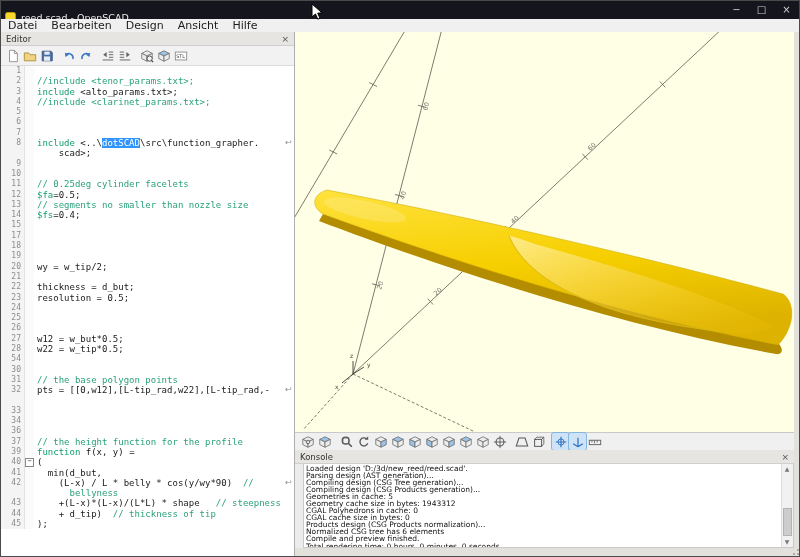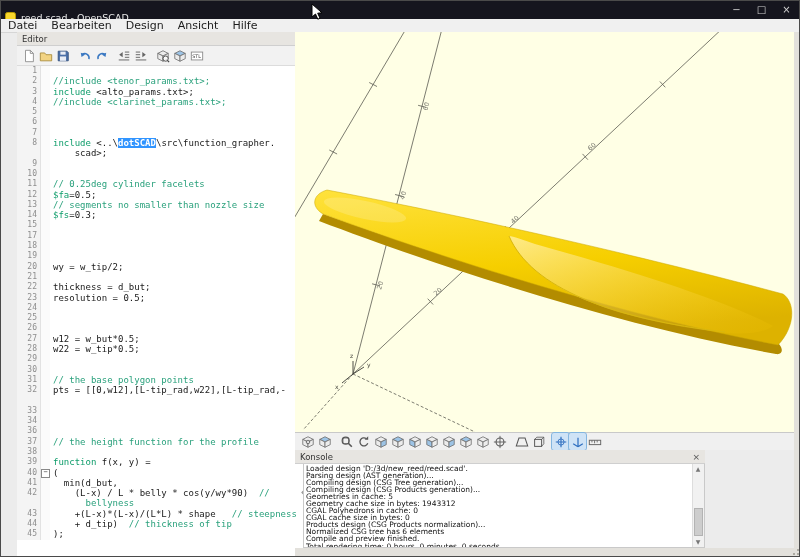--- a/index.html
+++ b/index.html
@@ -9,48 +9,48 @@
   .titlebar{position:absolute;left:0;top:0;right:0;height:32px;background:#15151e;color:#e8e8e8;
             display:flex;align-items:center;font-size:9.5px;}
   .app-icon{margin:0 5px 0 4px;display:flex;}
   .win-controls{position:absolute;right:0;top:0;height:18px;display:flex;}
   .win-btn{width:25px;text-align:center;line-height:17px;font-size:10px;color:#cfcfcf;cursor:default;}
   
   .menubar{position:absolute;left:0;top:18px;right:0;height:13px;background:#f0f0f0;
            border-bottom:1px solid #d6d6d6;display:flex;font-size:11px;color:#1c1c1c;}
   .menu-item{padding:0 7px;line-height:13px;}
   
-  .editor-panel{position:absolute;left:16px;top:31px;width:293px;bottom:0;background:#fff;
+  .editor-panel{position:absolute;left:0;top:31px;width:293px;bottom:0;background:#fff;
                 border-right:1px solid #aeaeae;display:flex;flex-direction:column;}
   .panel-header{height:13px;background:#e7e5e1;border-bottom:1px solid #cfcfcf;font-size:8.5px;
                 color:#333;display:flex;align-items:center;padding:0 5px;flex:none;}
   .panel-close{margin-left:auto;color:#555;font-size:9px;line-height:12px;}
   .editor-toolbar{height:19px;background:#f2f2f2;border-bottom:1px solid #dcdcdc;display:flex;
                   align-items:center;padding:0 3px;flex:none;}
   .tb-icon{width:17px;height:17px;display:flex;align-items:center;justify-content:center;border-radius:2px;}
   .tb-icon.gap{margin-left:5px;}
   .tb-icon.active{background:#cfe3f6;outline:1px solid #84b6e0;}
   
   .code{flex:1;overflow:hidden;font-family:"DejaVu Sans Mono",monospace;font-size:9px;line-height:10.3px;}
   .row{display:flex;height:10.3px;white-space:pre;position:relative;}
   .gut{width:20px;flex:none;text-align:right;padding-right:3px;color:#8d8d8d;background:#f4f4f4;
        font-size:8px;border-right:1px solid #e2e2e2;}
   .fold{width:9px;flex:none;background:#fbfbfb;text-align:center;}
   .foldbox{display:inline-block;width:7px;height:7px;border:1px solid #888;background:#fff;color:#333;
            font-size:7px;line-height:5px;vertical-align:top;margin-top:1px;}
   .ct{flex:1;padding-left:3px;color:#1a1a1a;}
   .cp{color:#1a1a1a;} .cc{color:#2aa17c;} .ck{color:#0f9d6b;}
-  .cx{background:#3094ff;color:#fff;font-weight:bold;}
+  .cx{background:#3094ff;color:#fff;}
   .wm{position:absolute;right:2px;top:0;color:#8a8a8a;font-size:8px;font-family:"DejaVu Sans",sans-serif;}
   
   .viewport{position:absolute;left:294px;top:31px;width:499px;height:400px;background:#FFFFE5;overflow:hidden;}
   .vp-toolbar{position:absolute;left:294px;top:431px;width:499px;height:18px;background:#f0f0f0;
               border-top:1px solid #c9c9c9;display:flex;align-items:center;padding:0 4px;box-sizing:border-box;}
   
-  .console-panel{position:absolute;left:294px;top:449px;width:410px;height:98px;display:flex;flex-direction:column;}
+  .console-panel{position:absolute;left:294px;top:449px;width:499px;height:98px;display:flex;flex-direction:column;}
   .console-body{position:relative;flex:1;background:#fff;border:1px solid #c9c9c9;border-top:none;
                 font-size:7.5px;line-height:7.05px;color:#111;padding:1px 2px;overflow:hidden;margin-left:8px;}
   .console-line{white-space:nowrap;}
   .cscroll{position:absolute;right:0;top:0;width:11px;bottom:0;background:#f1f1f1;border-left:1px solid #ddd;}
   .cscroll .arr{position:absolute;left:0;width:10px;height:10px;font-size:6px;text-align:center;color:#777;line-height:10px;}
   .cscroll .thumb{position:absolute;left:1px;right:1px;bottom:11px;height:26px;background:#cdcdcd;border:1px solid #b3b3b3;}
   
   .right-frame{position:absolute;left:793px;top:31px;width:7px;bottom:0;background:#e3e1dc;}
   .bottom-frame{position:absolute;left:294px;top:547px;width:506px;height:10px;background:#e3e1dc;}
   .sizegrip{position:absolute;right:1px;bottom:1px;}
@@ -162,44 +162,43 @@
         <div class="row"><span class="gut">5</span><span class="fold"></span><span class="ct"></span></div>
         <div class="row"><span class="gut">6</span><span class="fold"></span><span class="ct"></span></div>
         <div class="row"><span class="gut">7</span><span class="fold"></span><span class="ct"></span></div>
         <div class="row"><span class="gut">8</span><span class="fold"></span><span class="ct"><span class="ck">include</span><span class="cp"> &lt;..\</span><span class="cx">dotSCAD</span><span class="cp">\src\function_grapher.</span></span><span class="wm">↩</span></div>
         <div class="row"><span class="gut"></span><span class="fold"></span><span class="ct"><span class="cp">    scad&gt;;</span></span></div>
         <div class="row"><span class="gut">9</span><span class="fold"></span><span class="ct"></span></div>
         <div class="row"><span class="gut">10</span><span class="fold"></span><span class="ct"></span></div>
         <div class="row"><span class="gut">11</span><span class="fold"></span><span class="ct"><span class="cc">// 0.25deg cylinder facelets</span></span></div>
         <div class="row"><span class="gut">12</span><span class="fold"></span><span class="ct"><span class="ck">$fa</span><span class="cp">=0.5;</span></span></div>
         <div class="row"><span class="gut">13</span><span class="fold"></span><span class="ct"><span class="cc">// segments no smaller than nozzle size</span></span></div>
-        <div class="row"><span class="gut">14</span><span class="fold"></span><span class="ct"><span class="ck">$fs</span><span class="cp">=0.3;</span></span></div>
+        <div class="row"><span class="gut">14</span><span class="fold"></span><span class="ct"><span class="ck">$fs</span><span class="cp">=0.4;</span></span></div>
         <div class="row"><span class="gut">15</span><span class="fold"></span><span class="ct"></span></div>
         <div class="row"><span class="gut">17</span><span class="fold"></span><span class="ct"></span></div>
         <div class="row"><span class="gut">18</span><span class="fold"></span><span class="ct"></span></div>
         <div class="row"><span class="gut">19</span><span class="fold"></span><span class="ct"></span></div>
         <div class="row"><span class="gut">20</span><span class="fold"></span><span class="ct"><span class="cp">wy = w_tip/2;</span></span></div>
         <div class="row"><span class="gut">21</span><span class="fold"></span><span class="ct"></span></div>
         <div class="row"><span class="gut">22</span><span class="fold"></span><span class="ct"><span class="cp">thickness = d_but;</span></span></div>
         <div class="row"><span class="gut">23</span><span class="fold"></span><span class="ct"><span class="cp">resolution = 0.5;</span></span></div>
         <div class="row"><span class="gut">24</span><span class="fold"></span><span class="ct"></span></div>
         <div class="row"><span class="gut">25</span><span class="fold"></span><span class="ct"></span></div>
         <div class="row"><span class="gut">26</span><span class="fold"></span><span class="ct"></span></div>
         <div class="row"><span class="gut">27</span><span class="fold"></span><span class="ct"><span class="cp">w12 = w_but*0.5;</span></span></div>
         <div class="row"><span class="gut">28</span><span class="fold"></span><span class="ct"><span class="cp">w22 = w_tip*0.5;</span></span></div>
-        <div class="row"><span class="gut">29</span><span class="fold"></span><span class="ct"></span></div>
+        <div class="row"><span class="gut">54</span><span class="fold"></span><span class="ct"></span></div>
         <div class="row"><span class="gut">30</span><span class="fold"></span><span class="ct"></span></div>
         <div class="row"><span class="gut">31</span><span class="fold"></span><span class="ct"><span class="cc">// the base polygon points</span></span></div>
         <div class="row"><span class="gut">32</span><span class="fold"></span><span class="ct"><span class="cp">pts = [[0,w12],[L-tip_rad,w22],[L-tip_rad,-</span></span><span class="wm">↩</span></div>
         <div class="row"><span class="gut"></span><span class="fold"></span></div>
         <div class="row"><span class="gut">33</span><span class="fold"></span><span class="ct"></span></div>
         <div class="row"><span class="gut">34</span><span class="fold"></span><span class="ct"></span></div>
         <div class="row"><span class="gut">36</span><span class="fold"></span><span class="ct"></span></div>
         <div class="row"><span class="gut">37</span><span class="fold"></span><span class="ct"><span class="cc">// the height function for the profile</span></span></div>
-        <div class="row"><span class="gut">38</span><span class="fold"></span><span class="ct"></span></div>
         <div class="row"><span class="gut">39</span><span class="fold"></span><span class="ct"><span class="ck">function</span><span class="cp"> f(x, y) =</span></span></div>
         <div class="row"><span class="gut">40</span><span class="fold"><span class="foldbox">−</span></span><span class="ct"><span class="cp">(</span></span></div>
         <div class="row"><span class="gut">41</span><span class="fold"></span><span class="ct"><span class="cp">  min(d_but,</span></span></div>
         <div class="row"><span class="gut">42</span><span class="fold"></span><span class="ct"><span class="cp">    (L-x) / L * belly * cos(y/wy*90)  </span><span class="cc">//</span></span><span class="wm">↩</span></div>
         <div class="row"><span class="gut"></span><span class="fold"></span><span class="ct"><span class="cc">      bellyness</span></span></div>
         <div class="row"><span class="gut">43</span><span class="fold"></span><span class="ct"><span class="cp">    +(L-x)*(L-x)/(L*L) * shape   </span><span class="cc">// steepness</span></span></div>
         <div class="row"><span class="gut">44</span><span class="fold"></span><span class="ct"><span class="cp">    + d_tip)  </span><span class="cc">// thickness of tip</span></span></div>
         <div class="row"><span class="gut">45</span><span class="fold"></span><span class="ct"><span class="cp">);</span></span></div>
       </div>
   </div>

